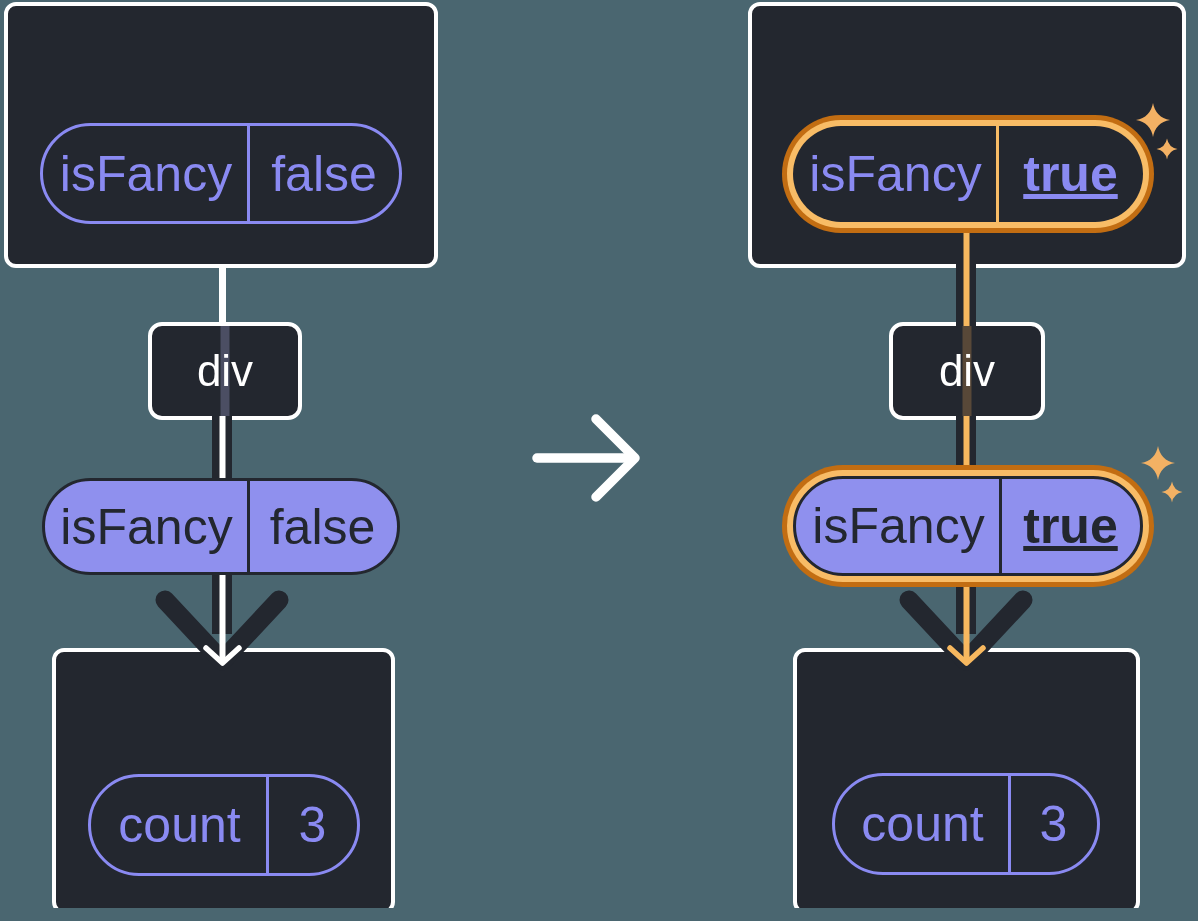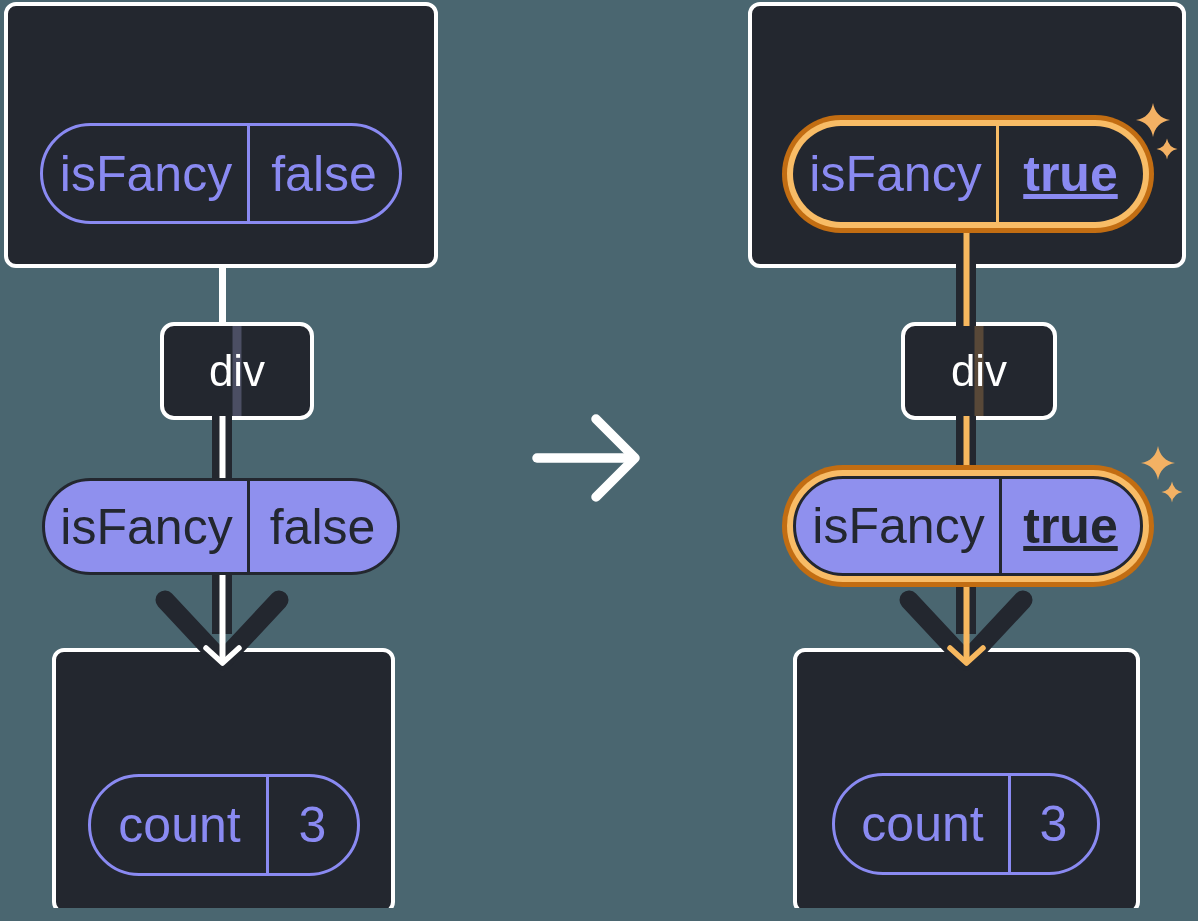--- a/index.html
+++ b/index.html
@@ -7,21 +7,21 @@
     position:relative;width:1198px;height:908px;overflow:hidden;
     background:#4A6670;
     font-family:"Liberation Sans","DejaVu Sans",sans-serif;
   }
   
   .panel{
     position:absolute;box-sizing:border-box;
     background:#23272F;border:4px solid #FFFFFF;border-radius:14px;
     z-index:1;
   }
-  .panel.small{z-index:2;display:flex;align-items:center;justify-content:center;margin-left:12px;}
+  .panel.small{z-index:2;display:flex;align-items:center;justify-content:center;}
   .panel-title{
     position:absolute;left:0;width:100%;text-align:center;
     color:#FFFFFF;font-size:42px;line-height:1;letter-spacing:.5px;
   }
   .div-label{color:#FFFFFF;font-size:44px;line-height:1;position:relative;z-index:2;}
   .stripe{
     position:absolute;left:50%;top:0;bottom:0;transform:translateX(-50%);
     width:9px;z-index:1;
   }
   .stripe.cool{background:#4B4E63;}

